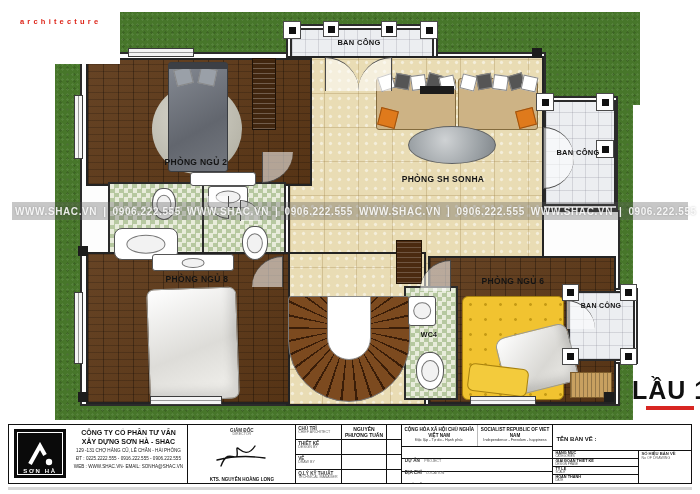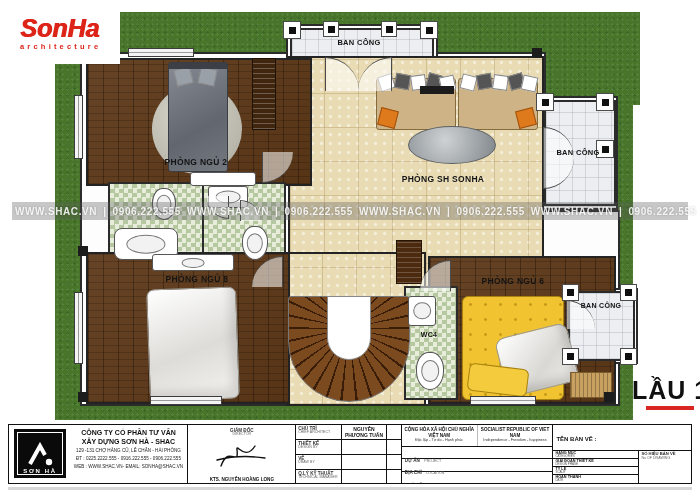--- a/index.html
+++ b/index.html
@@ -270,21 +270,20 @@
   <div class="roomlbl" style="left:359px;top:42px;font-size:7.5px;">BAN CÔNG</div>
   <div class="roomlbl" style="left:196px;top:162px;">PHÒNG NGỦ 2</div>
   <div class="roomlbl" style="left:443px;top:179px;">PHÒNG SH SONHA</div>
   <div class="roomlbl" style="left:578px;top:152px;font-size:7.5px;">BAN CÔNG</div>
   <div class="roomlbl" style="left:197px;top:279px;">PHÒNG NGỦ 8</div>
   <div class="roomlbl" style="left:429px;top:334px;font-size:7px;">WC4</div>
   <div class="roomlbl" style="left:513px;top:281px;">PHÒNG NGỦ 6</div>
   <div class="roomlbl" style="left:601px;top:305px;font-size:7px;">BAN CÔNG</div>
 
   <div class="abs" style="left:12px;top:12px;width:100px;height:48px;background:#fff;padding:4px 0 0 8px;">
-    <div class="logo-title">SonHa</div>
     <div class="logo-sub">architecture</div>
   </div>
 
   <div class="abs wm" style="left:12px;top:202px;width:676px;height:18px;">
     <div class="unit"><span>WWW.SHAC.VN</span><span>|</span><span>0906.222.555</span></div>
     <div class="unit"><span>WWW.SHAC.VN</span><span>|</span><span>0906.222.555</span></div>
     <div class="unit"><span>WWW.SHAC.VN</span><span>|</span><span>0906.222.555</span></div>
     <div class="unit"><span>WWW.SHAC.VN</span><span>|</span><span>0906.222.555</span></div>
   </div>
 

